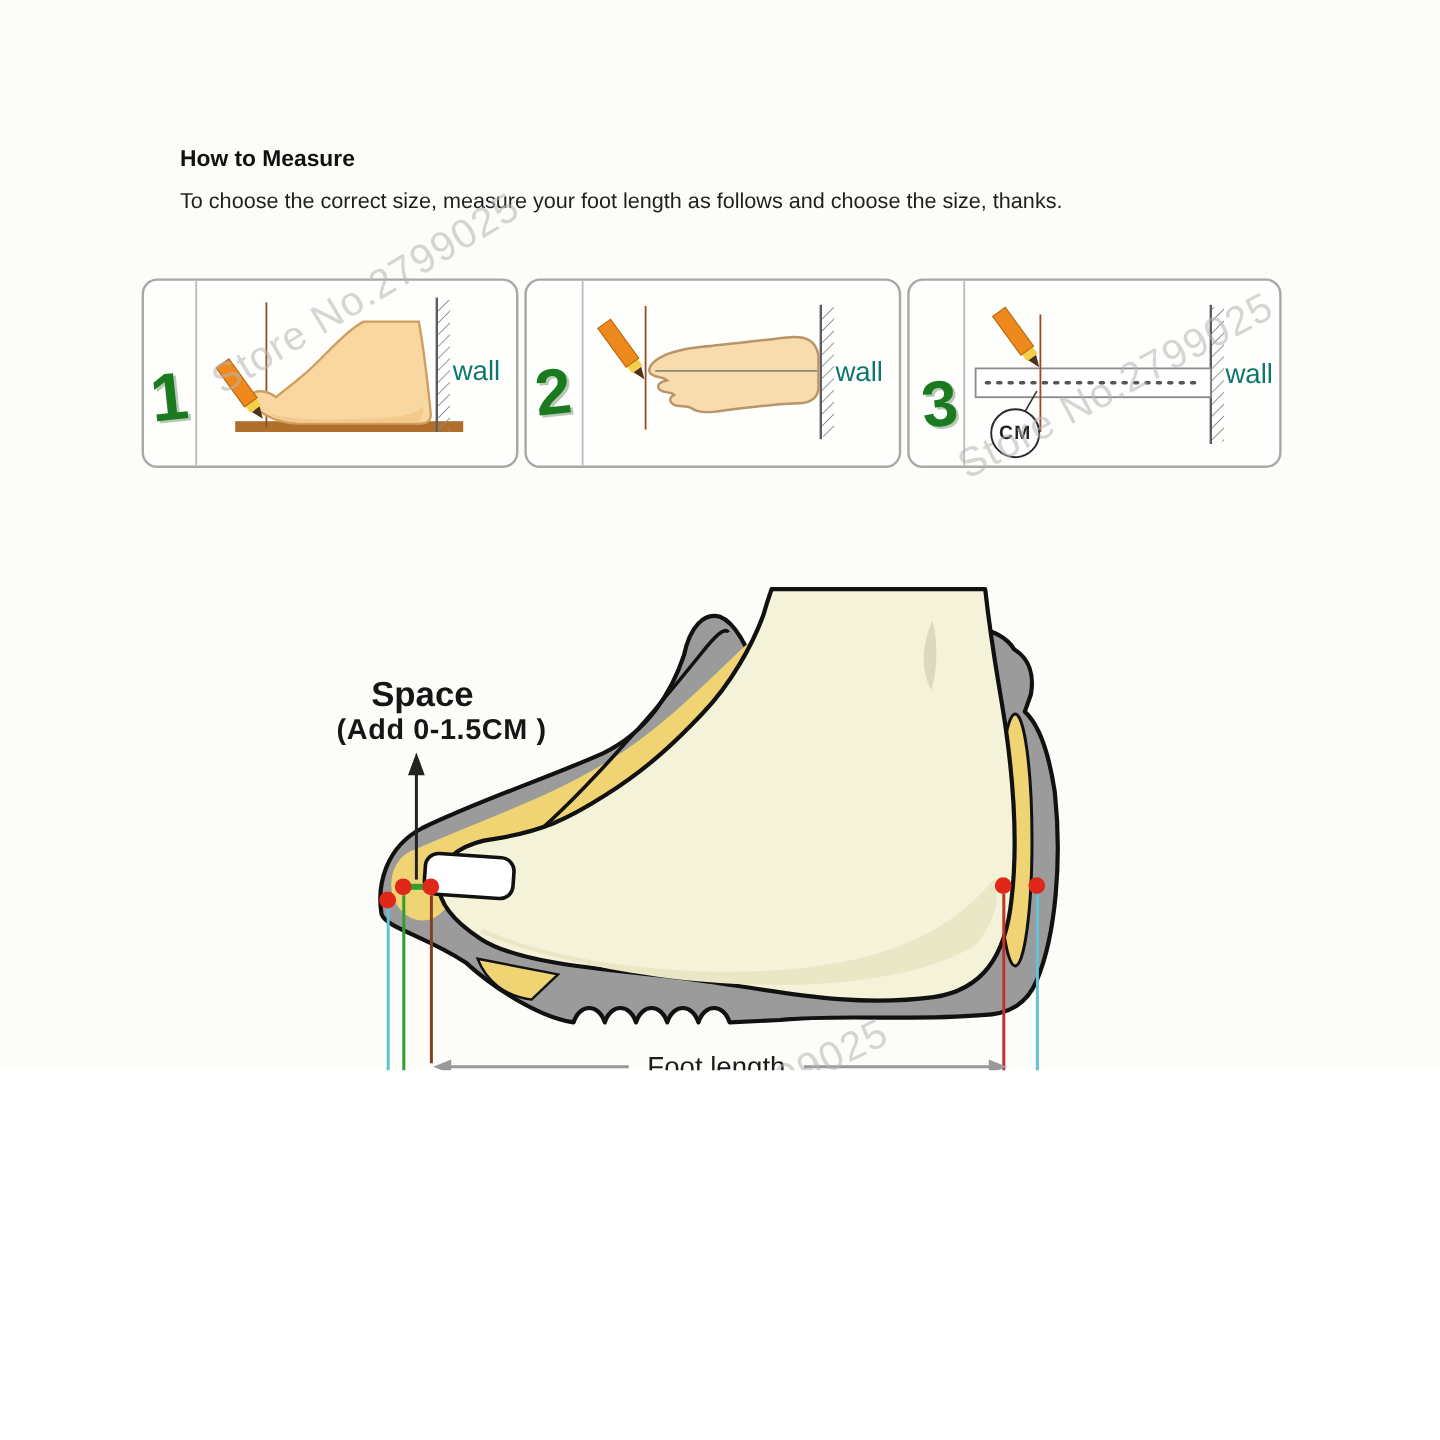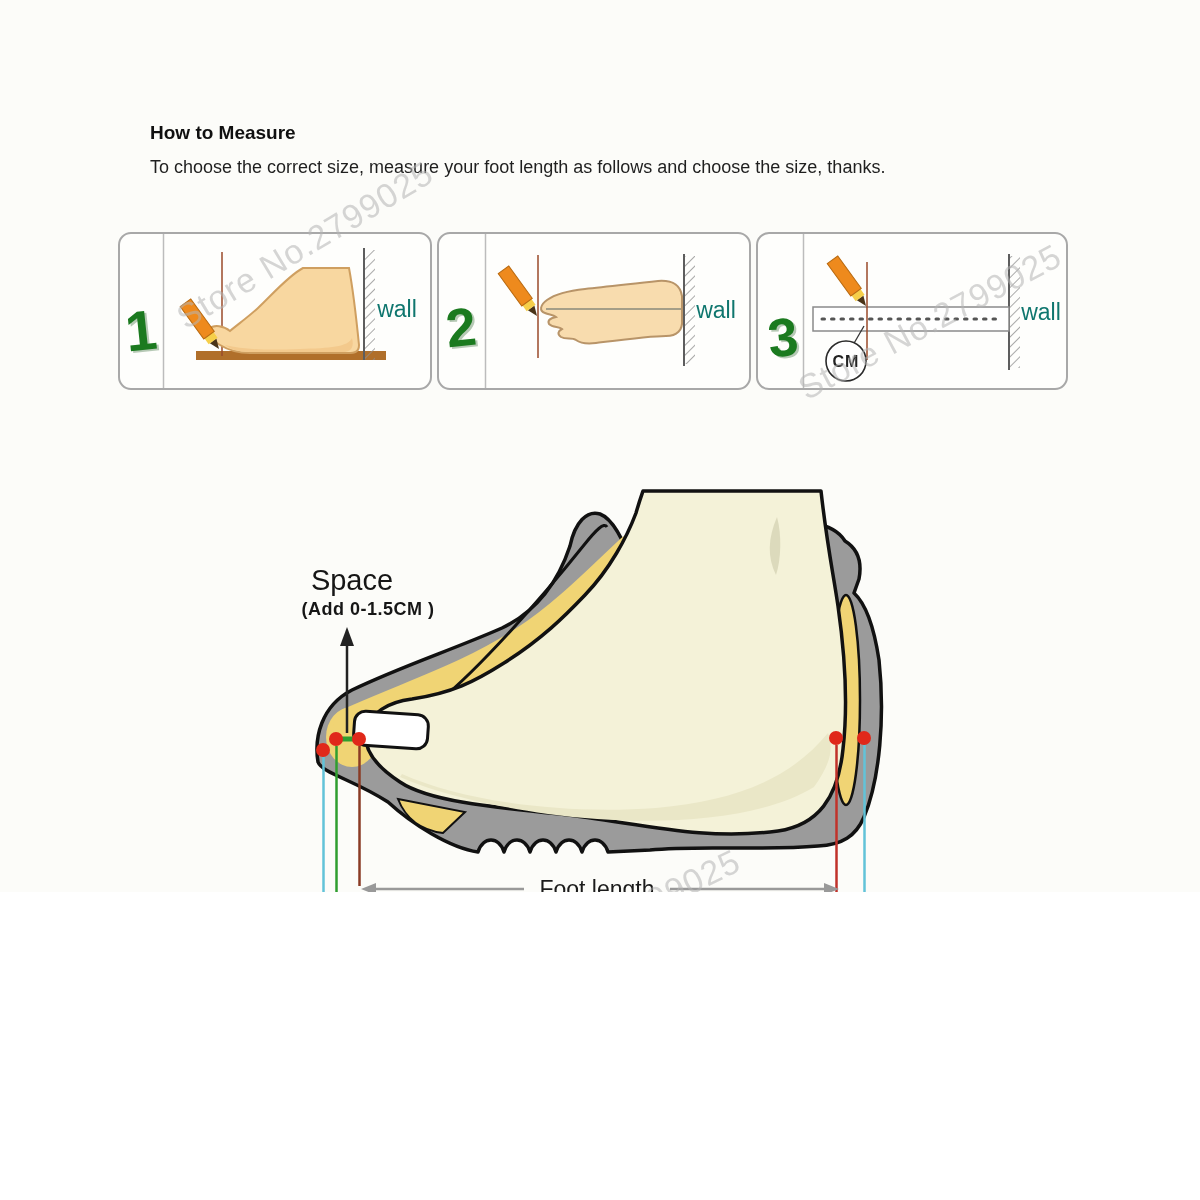--- a/index.html
+++ b/index.html
@@ -12,22 +12,22 @@
   .abs{position:absolute;white-space:nowrap;}
   .ctr{transform:translate(-50%,-50%);}
   .title{left:150px;top:122px;font-size:19px;font-weight:bold;color:#101010;}
   .subtitle{left:150px;top:157px;font-size:18px;color:#1f1f1f;}
   .stepnum{
     font-weight:900;font-size:56px;color:#1b7a1f;line-height:1;
     text-shadow:2px 2px 0 rgba(16,80,18,.30);
   }
   .walltxt{font-size:23px;color:#0f766e;}
   .cmtxt{font-size:16px;font-weight:bold;letter-spacing:1px;color:#222;}
-  .spacetxt{font-size:29px;font-weight:normal;color:#161616;}
-  .spacenote{font-size:18px;font-weight:bold;color:#161616;letter-spacing:.5px;}
+  .spacetxt{font-size:29px;font-weight:bold;color:#161616;}
+  .spacenote{font-size:24px;font-weight:bold;color:#161616;letter-spacing:.5px;}
   .mlabel{font-size:23px;color:#1b1b1b;}
   .wm{
     font-size:34px;color:#b5b5b5;opacity:.55;letter-spacing:1px;
     pointer-events:none;
   }
   .stepbox{fill:#fefefc;stroke:#a8a8a8;stroke-width:2;}
   .divider{stroke:#bcbcbc;stroke-width:1.5;}
   .wall-line{stroke:#5d5d5d;stroke-width:2;}
   .measure-line{stroke:#9a4a2a;stroke-width:1.5;}
   .arrowline{stroke:#999;stroke-width:2.5;}

